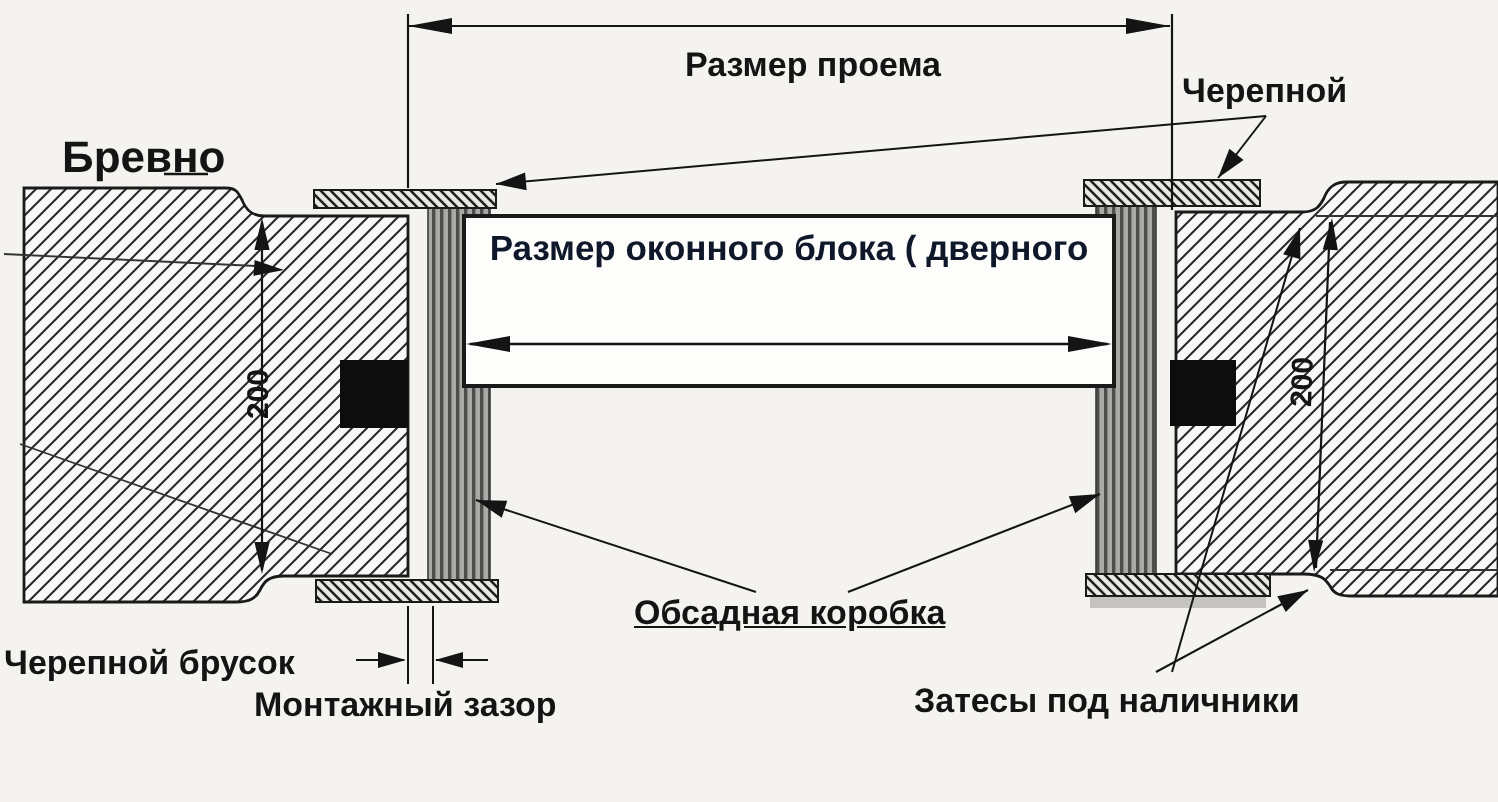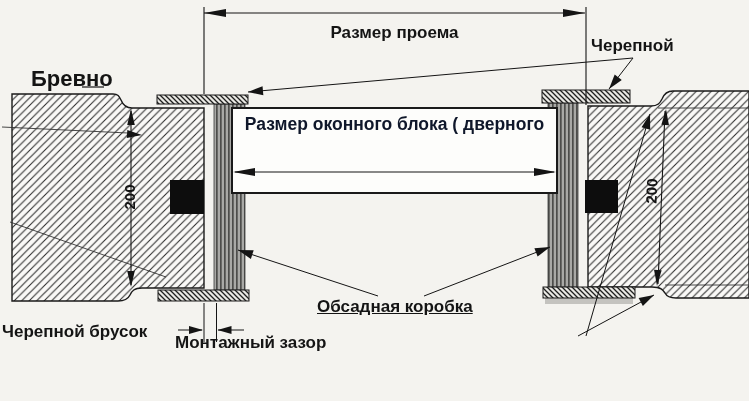--- a/index.html
+++ b/index.html
@@ -138,32 +138,33 @@
       <line x1="586" y1="336" x2="650" y2="114"></line>
     </g>
     <polygon points="0,0 -15,-4.5 -15,4.5" transform="translate(654,295) rotate(-28)" fill="#141414"></polygon>
     <polygon points="0,0 -15,-4.5 -15,4.5" transform="translate(650,114) rotate(-74)" fill="#141414"></polygon>
 
     <line x1="82" y1="87" x2="104" y2="87" stroke="#141414" stroke-width="1.2"></line>
   </svg>
 
   <div class="lbl" style="left:31px;top:66px;font-size:22px;">Бревно</div>
 
-  <div class="lbl lbl-center" style="left:204px;top:23px;width:381px;">Размер проема</div>
+  <div class="lbl lbl-center" style="left:204px;top:23px;width:381px;padding-left:12px;">Размер проема</div>
 
   <div class="lbl" style="left:591px;top:36px;">Черепной</div>
 
   <div class="boxtext">
     <div>Размер оконного блока ( дверного</div>
   </div>
 
   <div class="lbl" style="left:2px;top:310px;margin-top:12px;">Черепной брусок</div>
 
-  <div class="lbl" style="left:127px;top:333px;margin-left:48px;">Монтажный зазор</div>
+  <div class="lbl" style="left:127px;top:343px;">Монтажный зазор</div>
 
   <div class="lbl" style="left:317px;top:297px;text-decoration:underline;">Обсадная коробка</div>
 
+  <div class="lbl" style="left:457px;top:341px;">Затесы под наличники</div>
 
   <div class="dim-rot" style="left:107px;top:189px;">200</div>
 
   <div class="dim-rot" style="left:629px;top:183px;transform:rotate(-88deg);">200</div>
 
 </div>
 
 </body></html>

